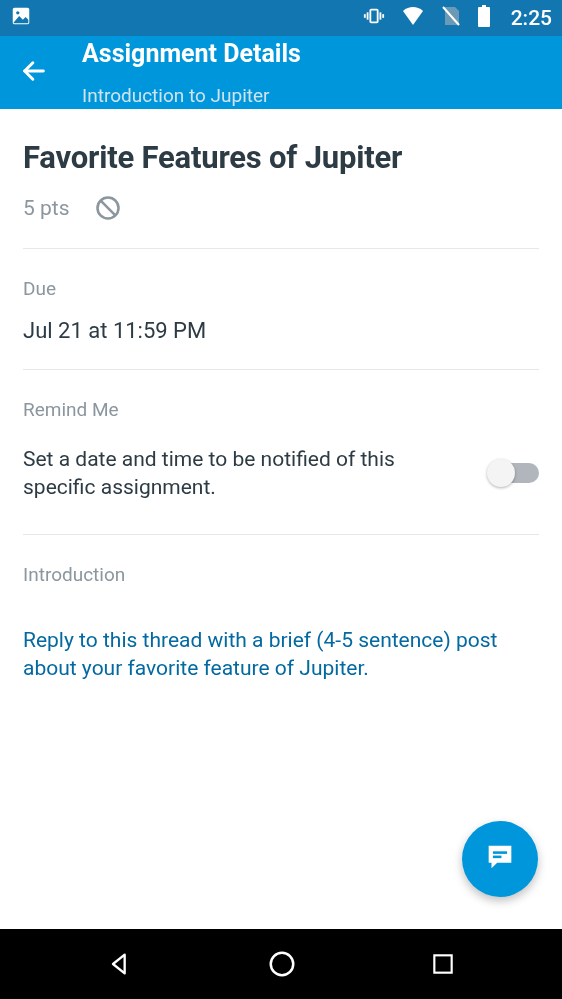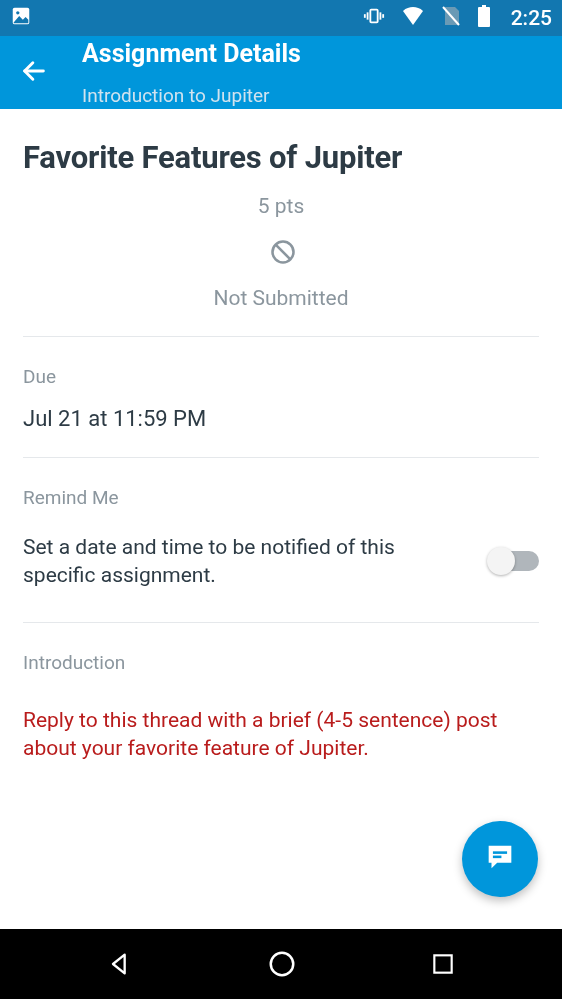--- a/index.html
+++ b/index.html
@@ -44,21 +44,20 @@
       margin-top: 30px;
       letter-spacing: -0.2px;
     }
     .meta-row {
       display: flex;
       align-items: center;
       gap: 20px;
       margin-top: 18px;
       color: #8b969e;
       font-size: 21px;
-      flex-direction: column;
     }
     .ban-icon {
       display: inline-flex;
       margin-left: 4px;
     }
     .divider {
       height: 1px;
       background: #e5e8eb;
       margin-top: 26px;
     }
@@ -100,25 +99,25 @@
       width: 28px;
       height: 28px;
       background: #f4f4f4;
       border-radius: 50%;
       position: absolute;
       top: -4px;
       left: -2px;
       box-shadow: 0 1px 3px rgba(0,0,0,0.3);
     }
     .description-text {
-      color: #b91c1c;
+      color: #0369a1;
       font-size: 21px;
       font-weight: 400;
       line-height: 1.35;
-      margin-top: 32px;
+      margin-top: 40px;
     }
     .fab {
       position: absolute;
       right: 24px;
       bottom: 32px;
       width: 76px;
       height: 76px;
       border-radius: 50%;
       background: #0096db;
       display: flex;
@@ -196,21 +195,20 @@
 <div class="content">
   <div class="assignment-title">Favorite Features of Jupiter</div>
   <div class="meta-row">
     <span>5 pts</span>
     <span class="ban-icon">
       <svg width="28" height="28" viewBox="0 0 24 24" fill="none" stroke="#8b969e" stroke-width="2.2">
         <circle cx="12" cy="12" r="9"></circle>
         <line x1="5.5" y1="5.5" x2="18.5" y2="18.5"></line>
       </svg>
     </span>
-    <span>Not Submitted</span>
   </div>
 
   <div class="divider"></div>
 
   <div class="section-label">Due</div>
   <div class="due-date">Jul 21 at 11:59 PM</div>
 
   <div class="divider"></div>
 
   <div class="section-label">Remind Me</div>

